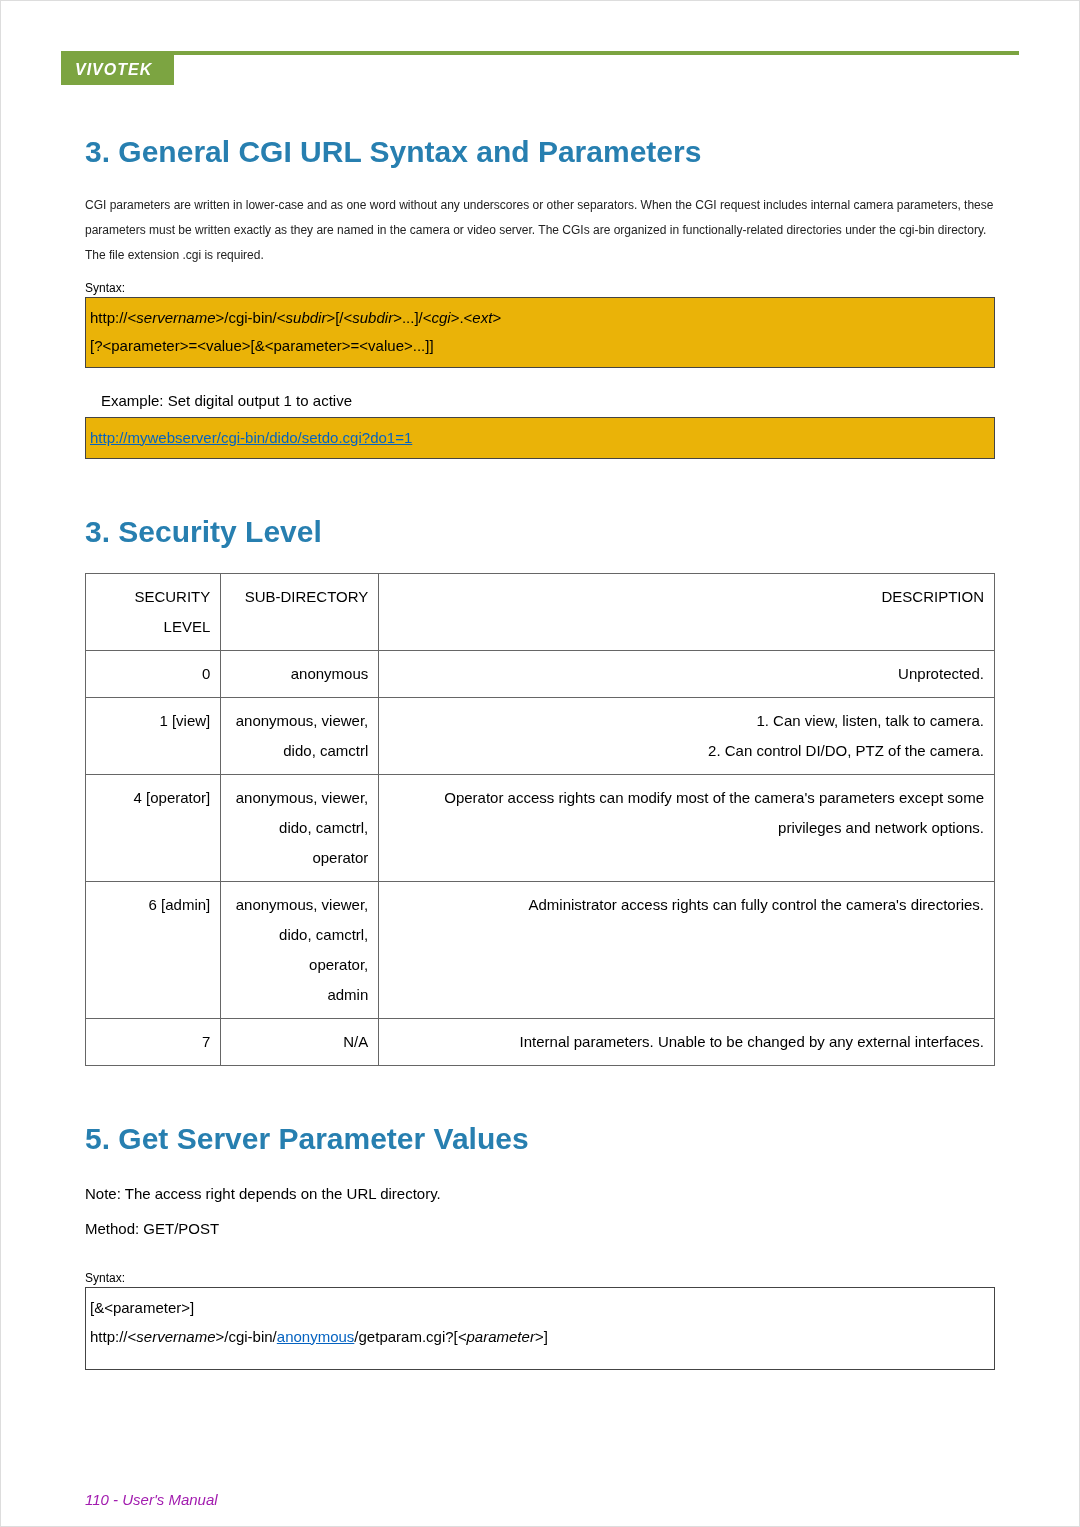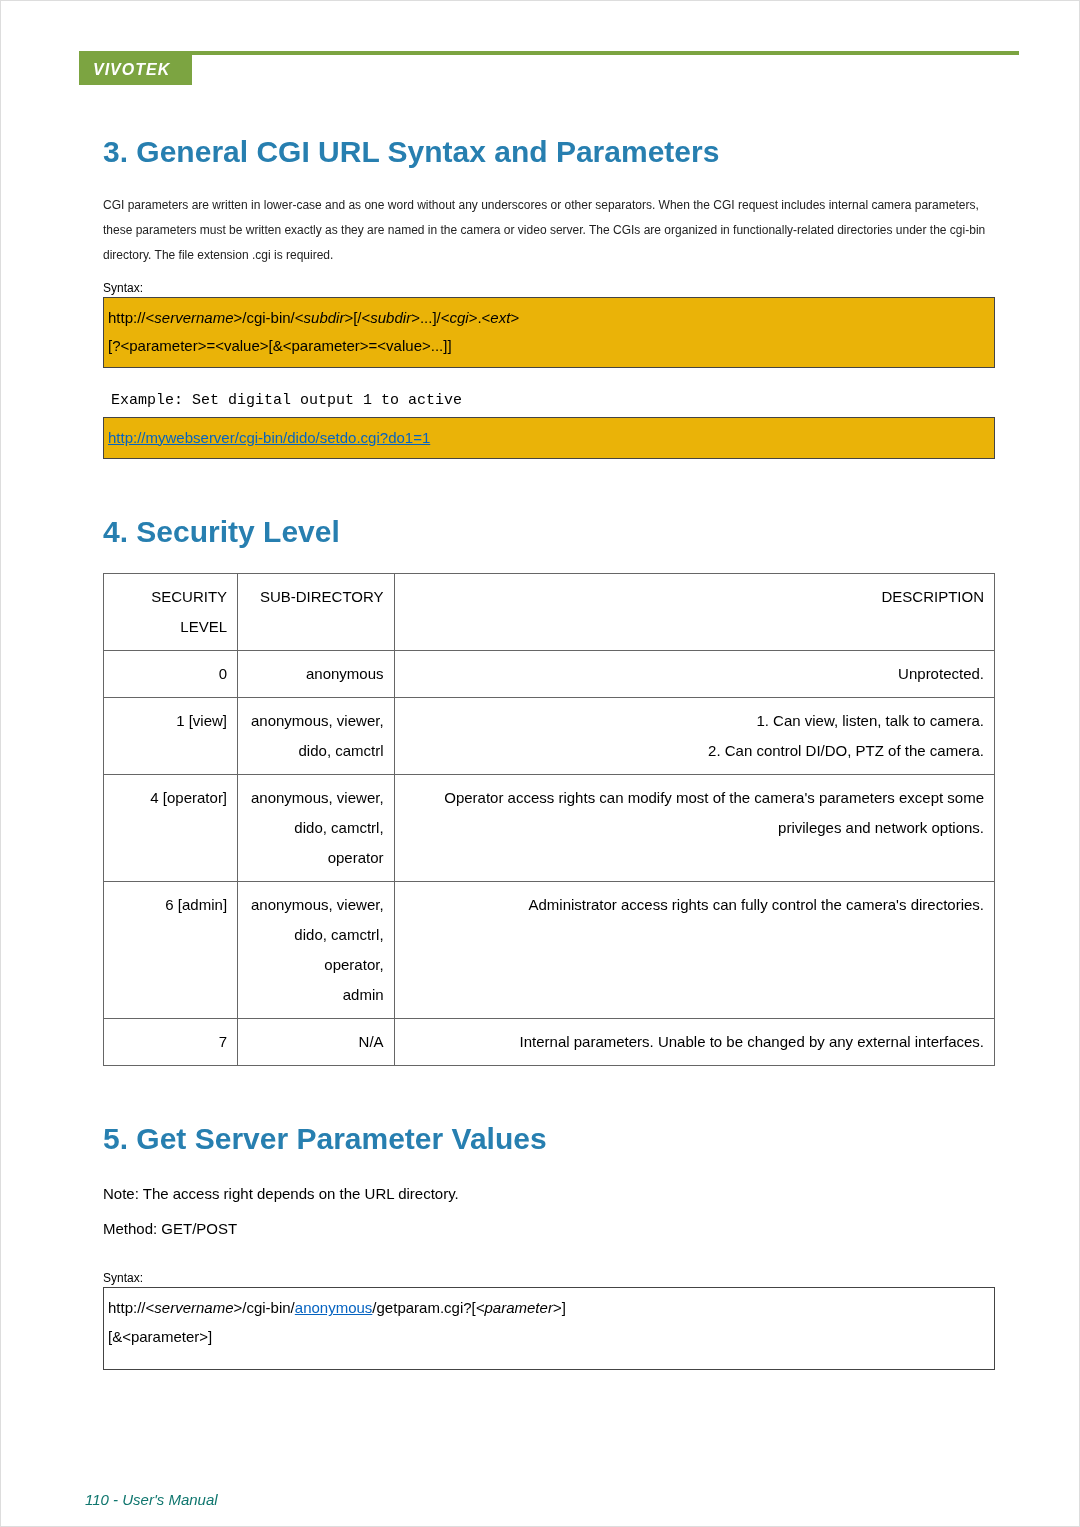--- a/index.html
+++ b/index.html
@@ -8,21 +8,20 @@
     background: #fff;
     width: 1080px;
     margin: 0 auto;
     color: #000;
   }
   .page {
     border: 1px solid #ddd;
     min-height: 1527px;
     position: relative;
     padding-bottom: 60px;
-    padding-left: 18px;
   }
   .top-line {
     height: 4px;
     background: #7ca441;
     margin: 50px 60px 0 60px;
   }
   .brand {
     background: #7ca441;
     color: #fff;
     font-style: italic;
@@ -58,22 +57,21 @@
     background: #eab308;
     padding: 6px 6px 6px 4px;
     font-size: 15px;
     line-height: 1.9;
     font-family: Arial, sans-serif;
     word-break: break-word;
   }
   .code-box .em { font-style: italic; }
   .example-row {
     font-size: 15px;
-    margin: 24px 0 8px 8px;
-    font-family: Liberation Mono, monospace;
+    margin: 24px 0 8px 16px;
   }
   .example-link {
     color: #0563c1;
     text-decoration: underline;
   }
   table.sec-table {
     border-collapse: collapse;
     width: 100%;
     margin-top: 6px;
     font-size: 15px;
@@ -100,21 +98,21 @@
     line-height: 1.9;
     margin-top: 2px;
   }
   .syntax-box2 .link { color: #0563c1; text-decoration: underline; }
   .syntax-box2 .em { font-style: italic; }
   .footer {
     position: absolute;
     bottom: 18px;
     left: 84px;
     font-style: italic;
-    color: #0f766e;
+    color: #a21caf;
     font-size: 15px;
   }
 </style>
 </head>
 <body>
 
 <div class="page">
   <div class="top-line"></div>
   <div class="brand">VIVOTEK</div>
 
@@ -128,21 +126,21 @@
         <span>http://&lt;</span><span class="em">servername</span><span>&gt;/cgi-bin/&lt;</span><span class="em">subdir</span><span>&gt;[/&lt;</span><span class="em">subdir</span><span>&gt;...]/&lt;</span><span class="em">cgi</span><span>&gt;.&lt;</span><span class="em">ext</span><span>&gt;</span>
       </div>
       <div>[?&lt;parameter&gt;=&lt;value&gt;[&amp;&lt;parameter&gt;=&lt;value&gt;...]]</div>
     </div>
 
     <p class="example-row">Example:    Set digital output 1 to active</p>
     <div class="code-box">
       <a href="#" class="example-link">http://mywebserver/cgi-bin/dido/setdo.cgi?do1=1</a>
     </div>
 
-    <h2 class="section-heading" style="margin-top:56px">4. Security Level</h2>
+    <h2 class="section-heading" style="margin-top:56px">3. Security Level</h2>
     <table class="sec-table">
       <thead>
         <tr>
           <th>SECURITY LEVEL</th>
           <th>SUB-DIRECTORY</th>
           <th>DESCRIPTION</th>
         </tr>
       </thead>
       <tbody>
         <tr>
@@ -176,22 +174,22 @@
           <td>Internal parameters. Unable to be changed by any external interfaces.</td>
         </tr>
       </tbody>
     </table>
 
     <h2 class="section-heading" style="margin-top:56px">5. Get Server Parameter Values</h2>
     <p class="note-line">Note:    The access right depends on the URL directory.</p>
     <p class="note-line">Method:    GET/POST</p>
     <p class="syntax-label" style="margin-top:28px">Syntax:</p>
     <div class="syntax-box2">
+      <div>[&amp;&lt;parameter&gt;]</div>
       <div>
         <span>http://&lt;</span><span class="em">servername</span><span>&gt;/cgi-bin/</span><a href="#" class="link">anonymous</a><span>/getparam.cgi?[</span><span class="em">&lt;parameter&gt;</span><span>]</span>
       </div>
-      <div>[&amp;&lt;parameter&gt;]</div>
     </div>
 
   </div>
 
   <div class="footer">110 - User's Manual</div>
 </div>
 
 </body></html>

